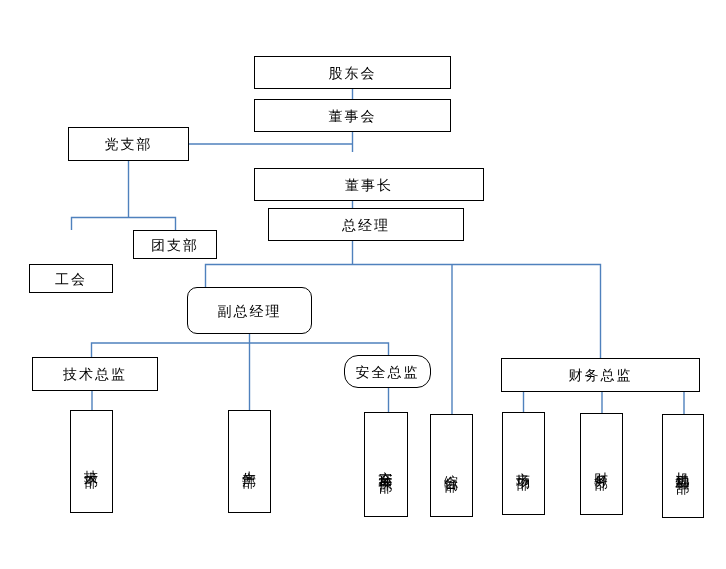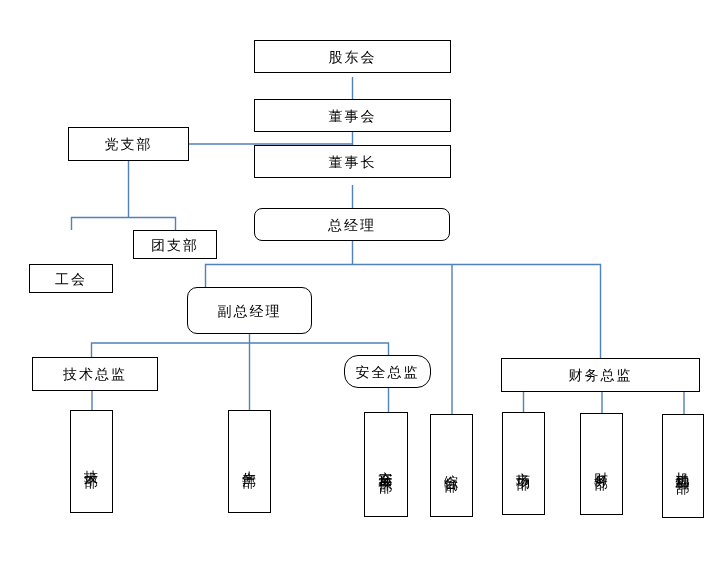--- a/index.html
+++ b/index.html
@@ -34,25 +34,25 @@
     letter-spacing: 2px;
     line-height: 1;
     white-space: nowrap;
   }
   .vnode {
     writing-mode: vertical-rl;
     text-orientation: upright;
     letter-spacing: 2px;
   }
   
-  .n-shareholders      { left: 254px; top: 40px;  width: 197px; height: 33px; }
+  .n-shareholders      { left: 254px; top: 56px;  width: 197px; height: 33px; }
   .n-board             { left: 254px; top: 99px;  width: 197px; height: 33px; }
   .n-party-branch      { left: 68px;  top: 127px; width: 121px; height: 34px; }
-  .n-chairman          { left: 254px; top: 145px; width: 197px; height: 33px; }
-  .n-general-manager   { left: 254px; top: 208px; width: 196px; height: 33px; border-radius: 8px; }
+  .n-chairman          { left: 254px; top: 168px; width: 230px; height: 33px; }
+  .n-general-manager   { left: 268px; top: 208px; width: 196px; height: 33px; }
   .n-labor-union       { left: 29px;  top: 230px; width: 84px;  height: 29px; margin-top: 34px; }
   .n-youth-league      { left: 133px; top: 230px; width: 84px;  height: 29px; }
   .n-deputy-gm         { left: 187px; top: 287px; width: 125px; height: 47px; border-radius: 10px; }
   .n-tech-director     { left: 32px;  top: 357px; width: 126px; height: 34px; text-align: right; }
   .n-safety-director   { left: 344px; top: 355px; width: 87px;  height: 33px; border-radius: 14px; }
   .n-finance-director  { left: 501px; top: 358px; width: 199px; height: 34px; }
   
   .n-tech-dept         { left: 70px;  top: 410px; width: 43px;  height: 103px; }
   .n-production-dept   { left: 228px; top: 410px; width: 43px;  height: 103px; }
   .n-safety-env-dept   { left: 364px; top: 412px; width: 44px;  height: 105px; }

